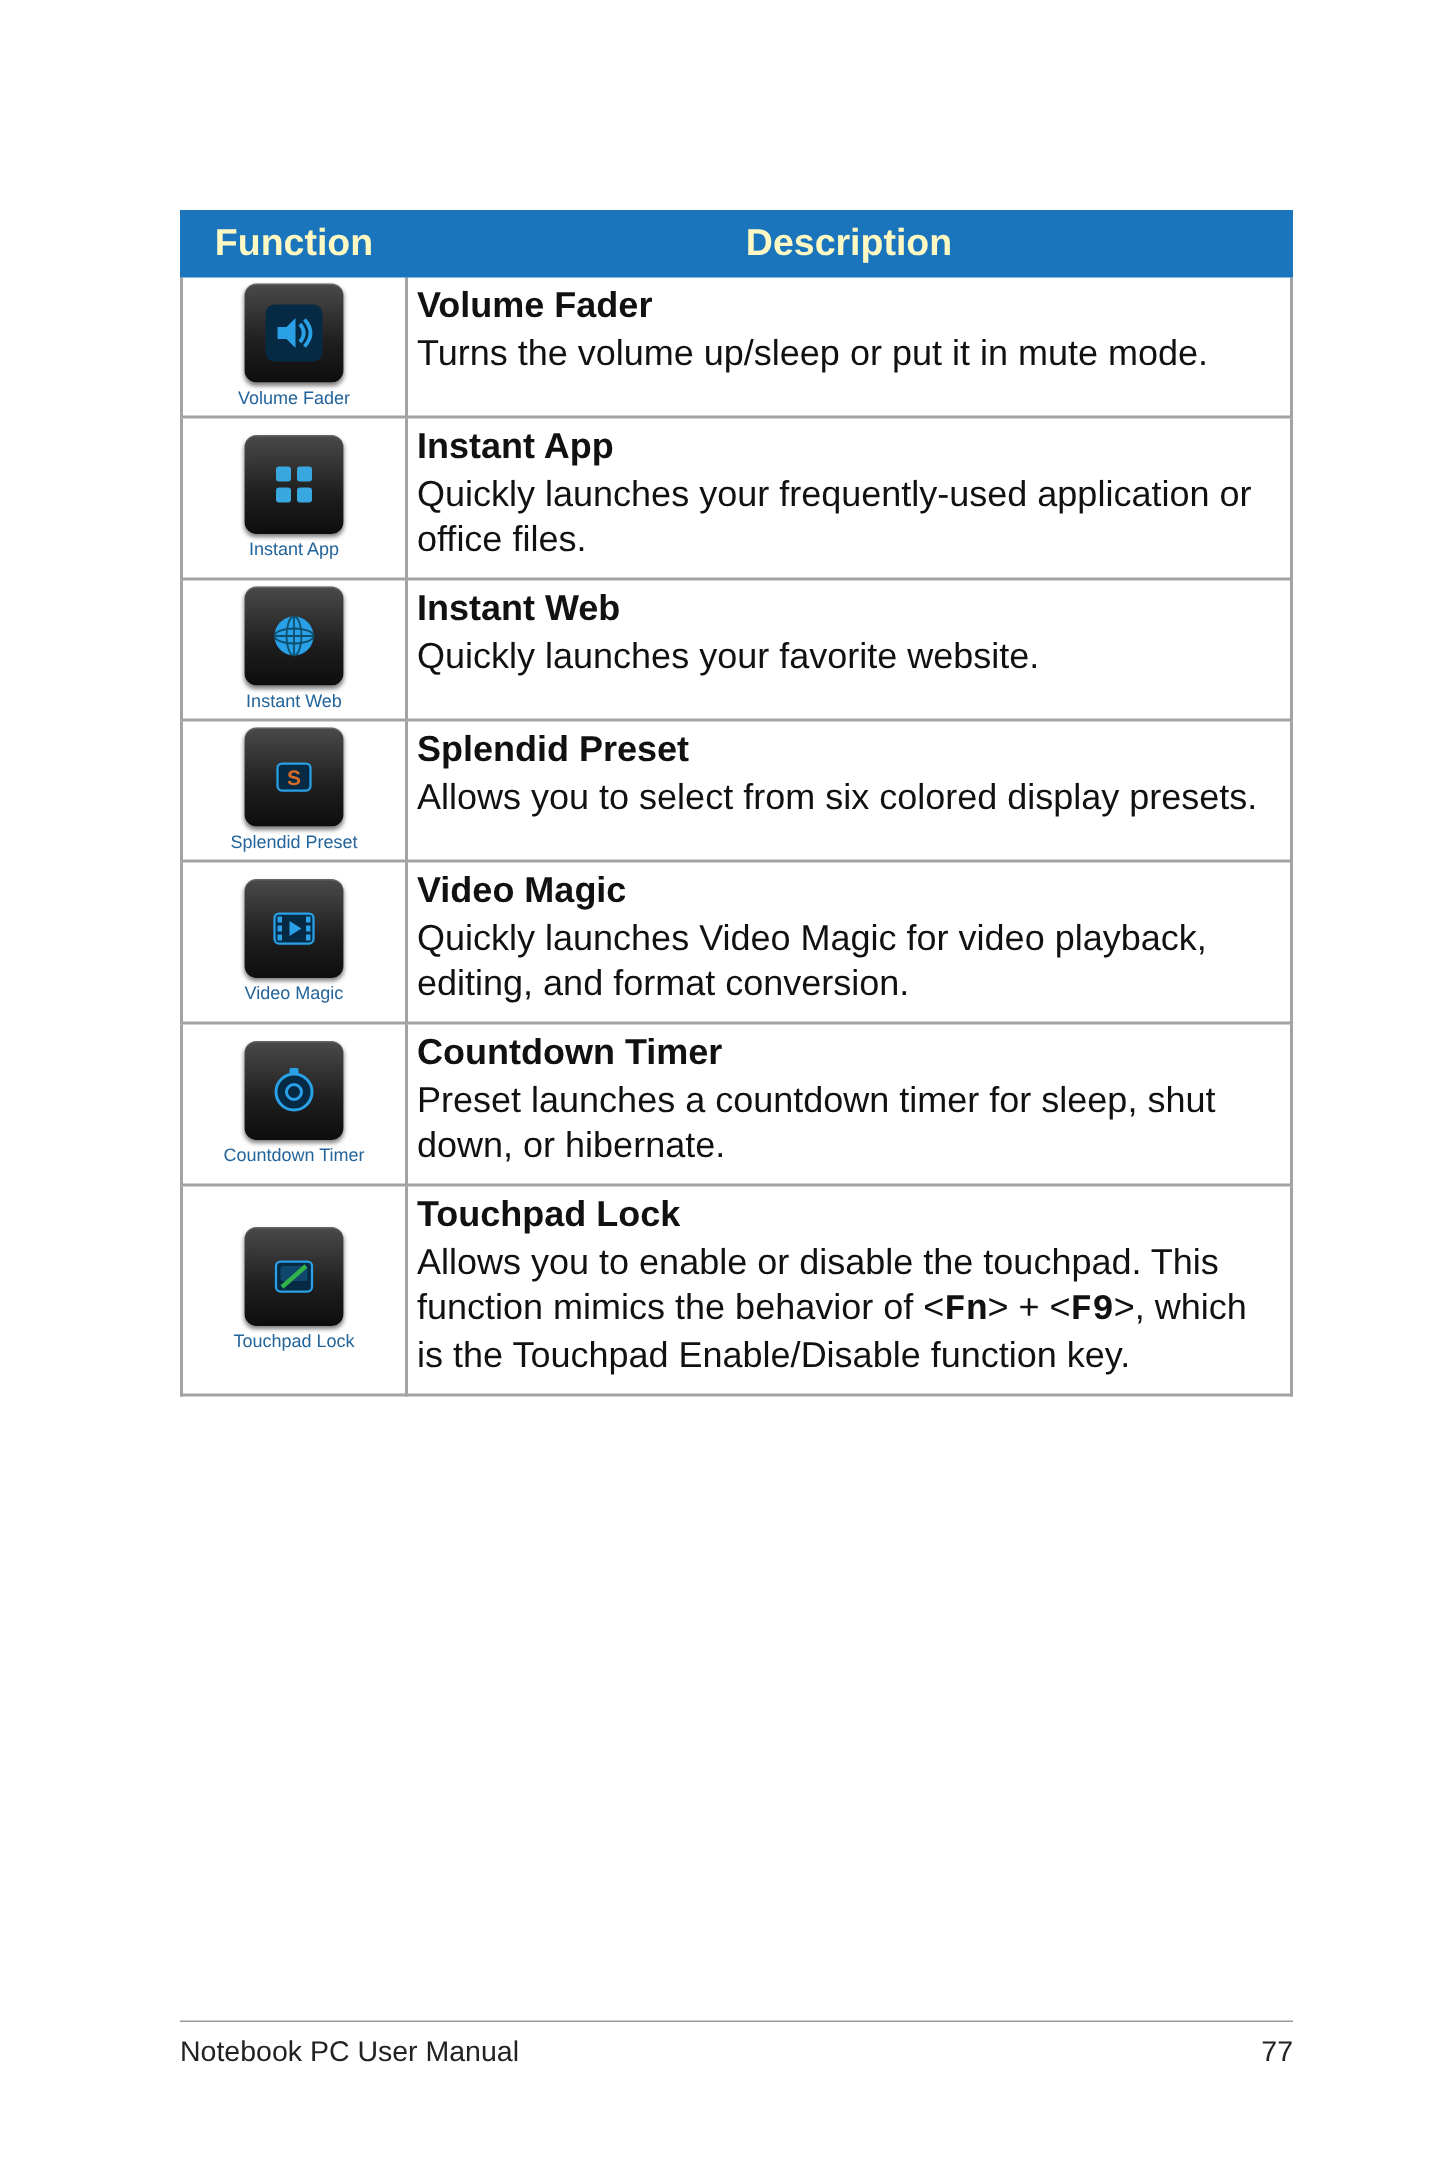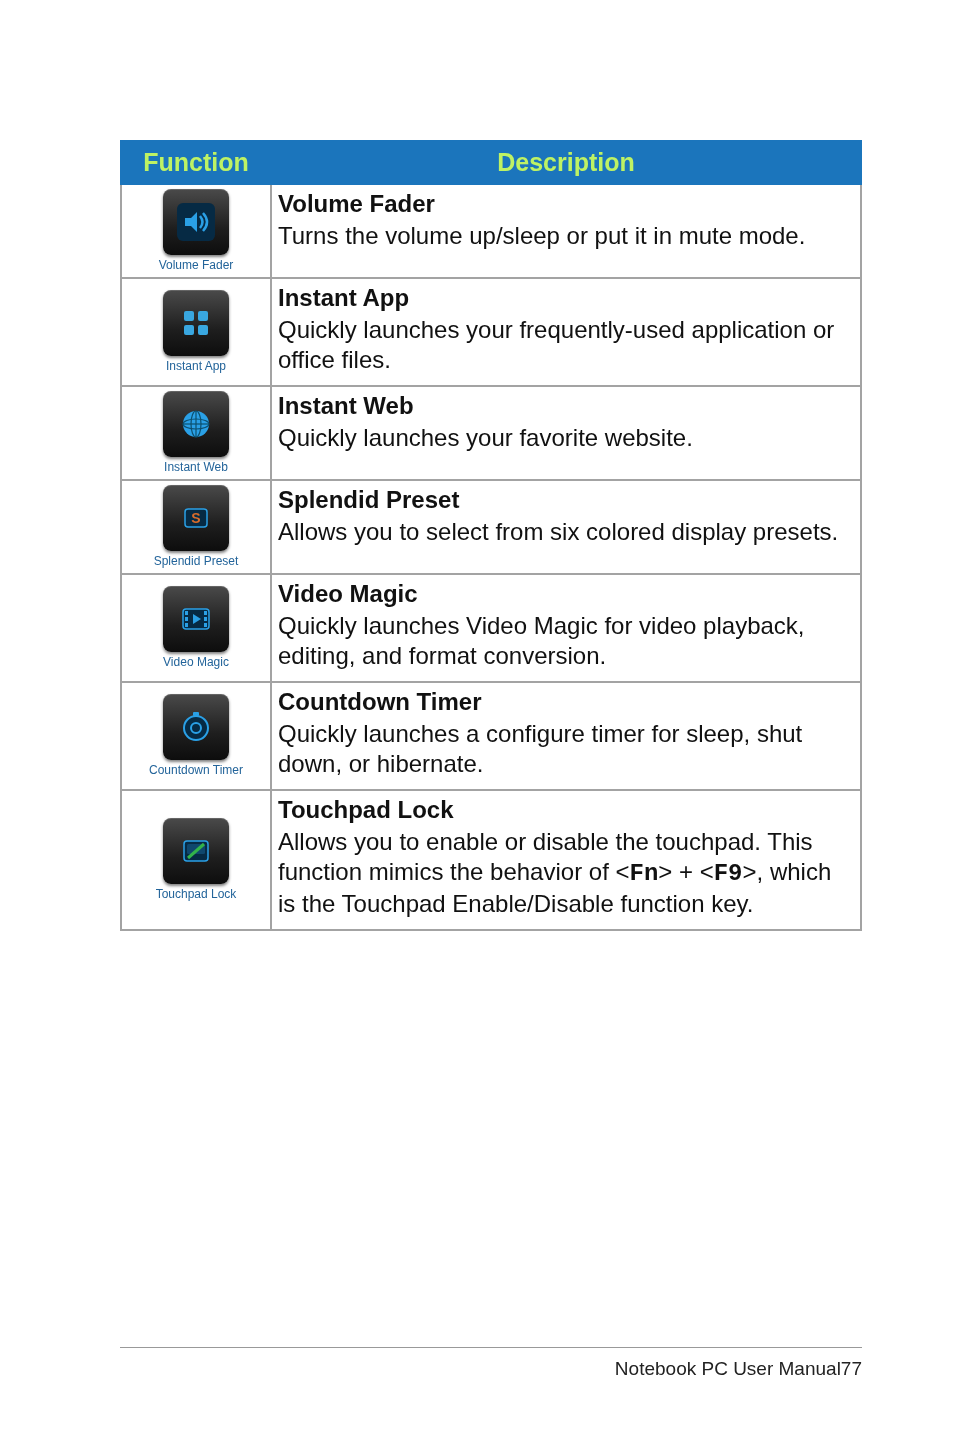--- a/index.html
+++ b/index.html
@@ -6,21 +6,21 @@
   html, body { width: 954px; height: 1438px; background: #fff; font-family: "Segoe UI", "Helvetica Neue", Arial, sans-serif; }
   .page {
     width: 954px; height: 1438px; padding: 140px 92px 50px 120px; position: relative;
   }
   .intro { font-size: 25px; color: #111; margin-bottom: 14px; font-weight: 400; }
   table.funcs {
     border-collapse: collapse; width: 100%; border: 2px solid #1b75bc;
     table-layout: fixed;
   }
   table.funcs th {
-    background: #1b75bc; color: #bef264; font-size: 25px; font-weight: 700;
+    background: #1b75bc; color: #fef9c3; font-size: 25px; font-weight: 700;
     padding: 6px 8px; text-align: center; border: 2px solid #1b75bc;
   }
   table.funcs th:first-child { width: 150px; }
   table.funcs td {
     border: 2px solid #a3a3a3; vertical-align: top; padding: 4px 6px 10px 6px;
     font-size: 24px; color: #111; line-height: 1.25;
   }
   table.funcs td.func-icon {
     width: 150px; text-align: center; vertical-align: middle; padding: 4px;
   }
@@ -34,21 +34,21 @@
     background: linear-gradient(180deg,#4a4a4a 0%, #1e1e1e 60%, #0d0d0d 100%);
     display: flex; align-items: center; justify-content: center;
     box-shadow: 0 2px 3px rgba(0,0,0,0.5), inset 0 1px 0 rgba(255,255,255,0.15);
   }
   .icon-cap {
     color: #23649a; font-size: 12px; margin-top: 3px; font-weight: 500; white-space: nowrap;
   }
   .footer {
     position: absolute; left: 120px; right: 92px; bottom: 58px;
     border-top: 1px solid #999; padding-top: 10px;
-    display: flex; justify-content: flex-end; font-size: 19px; color: #222;
+    display: flex; justify-content: space-between; font-size: 19px; color: #222;
   }
   .fnkey { font-weight: 700; font-family: Liberation Mono, monospace; }
 </style>
 </head>
 <body>
 
 <div class="page">
 
   <table class="funcs">
     <thead>
@@ -170,21 +170,21 @@
                 <circle cx="21" cy="22" r="12" fill="#062a44" stroke="#2aa0e6" stroke-width="2"></circle>
                 <circle cx="21" cy="22" r="5" fill="none" stroke="#2aa0e6" stroke-width="2"></circle>
                 <rect x="18" y="6" width="6" height="4" rx="1" fill="#2aa0e6"></rect>
               </svg>
             </div>
             <div class="icon-cap">Countdown Timer</div>
           </div>
         </td>
         <td>
           <span class="desc-title">Countdown Timer</span>
-          <span class="desc-text">Quickly launches a configure timer for sleep, shut down, or hibernate.</span>
+          <span class="desc-text">Preset launches a countdown timer for sleep, shut down, or hibernate.</span>
         </td>
       </tr>
 
       <tr>
         <td class="func-icon">
           <div class="icon-tile">
             <div class="icon-box">
               <svg width="42" height="42" viewBox="0 0 42 42">
                 <rect x="9" y="11" width="24" height="20" rx="3" fill="#062a44" stroke="#2aa0e6" stroke-width="1.5"></rect>
                 <rect x="12" y="14" width="18" height="10" rx="1.5" fill="#2aa0e6" opacity="0.25"></rect>

